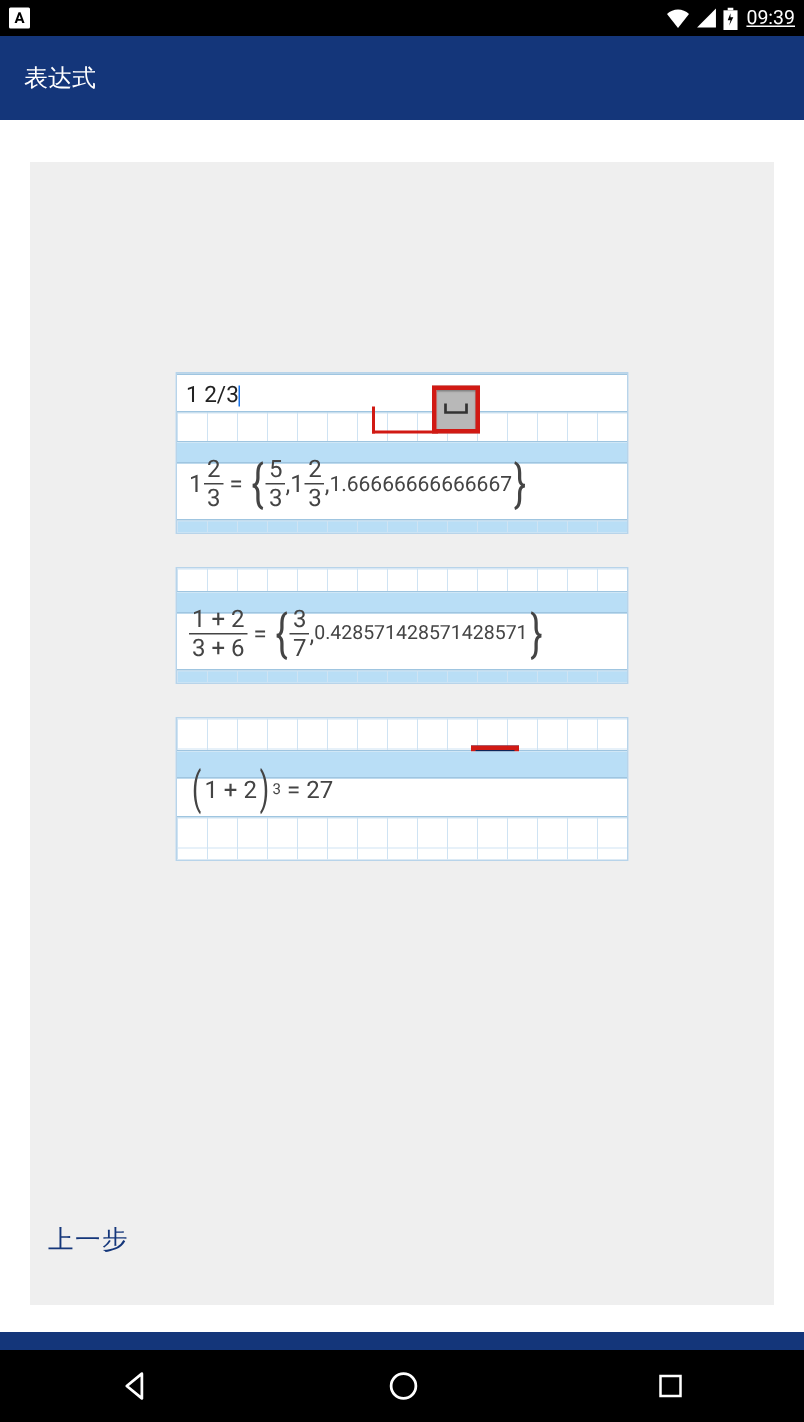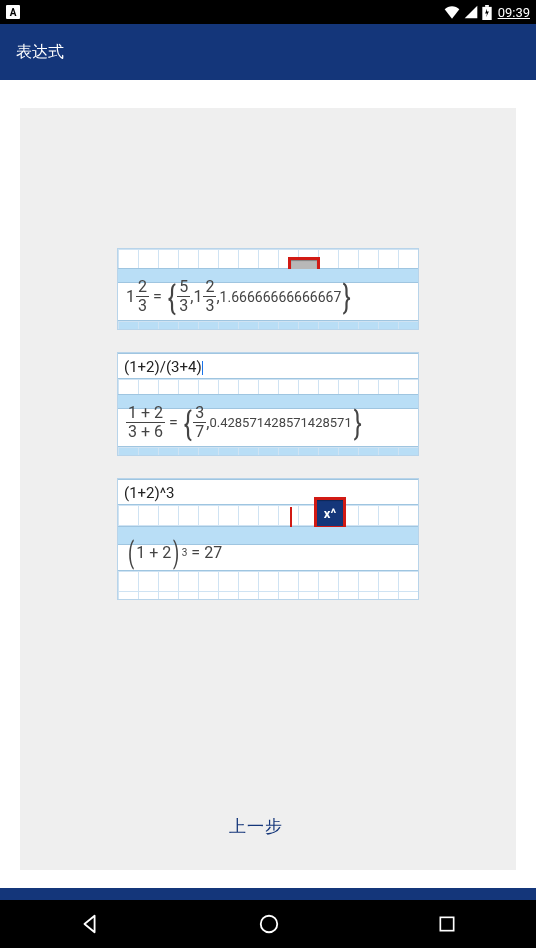--- a/index.html
+++ b/index.html
@@ -55,21 +55,21 @@
   .example1 .conn-v { top:22px; left:130px; width:2px; height:18px; }
 
   .example3 .key-badge { top:18px; left:196px; }
   .example3 .conn-h { top:48px; left:172px; width:28px; height:2px; }
   .example3 .conn-v { top:28px; left:172px; width:2px; height:22px; }
 
   .sup { font-size:10px; vertical-align:super; }
   .eqspace { margin: 0 4px; }
 
   
-  .footer { padding: 18px 24px 24px 0; display:flex; justify-content:center; gap:16px; }
+  .footer { padding: 18px 24px 24px 0; display:flex; justify-content:flex-start; gap:16px; }
   .footer button { background:none; border:none; color:#14367a; font-size:17px; font-weight:500; letter-spacing:1px; cursor:pointer; padding:8px 12px; }
 
   
   .nav-bar { height:48px; background:#000000; display:flex; align-items:center; justify-content:space-around; }
   .nav-bar svg { display:block; }
 
   .bottom-blue { height:12px; background:#14367a; }
 </style>
 </head>
 <body>
@@ -96,20 +96,23 @@
 
 <div class="app-bar">
   <span>表达式</span>
 </div>
 
 <div class="content-wrap">
   <div class="panel">
     <div class="examples">
 
       <div class="example example1">
+        <div class="input-row" style="border-top:1px solid #9fc5e0;">
+          <span>1 2/3</span><span class="cursor"></span>
+        </div>
         <div class="key-badge">
           <svg width="16" height="10" viewBox="0 0 16 10">
               <path d="M1 1 L1 7 L15 7 L15 1" stroke="#333" stroke-width="1.8" fill="none"></path>
             </svg>
         </div>
         <div class="connector conn-h"></div>
         <div class="connector conn-v"></div>
         <div class="grid-bg strip" style="height:20px;"></div>
         <div class="result-row grid-bg" style="padding-top:10px;">
           <div class="hl"></div>
@@ -140,23 +143,20 @@
               </span>
             <span>, </span>
             <span style="font-size:14px;">1.66666666666667</span>
             <span class="brace">}</span>
           </div>
         </div>
         <div class="grid-bg" style="height:8px; background-color:#b9def6;"></div>
       </div>
 
       <div class="example">
-        <div class="input-row" style="border-top:1px solid #9fc5e0;">
-          <span>(1+2)/(3+4)</span><span class="cursor"></span>
-        </div>
         <div class="grid-bg" style="height:16px; border-bottom:1px solid #9fc5e0;"></div>
         <div class="result-row grid-bg" style="padding-top:10px;">
           <div class="hl"></div>
           <div class="result-inner">
             <span class="mfrac">
                 <span class="num">1 + 2</span>
                 <span class="bar"></span>
                 <span class="den">3 + 6</span>
               </span>
             <span class="eqspace">=</span>
@@ -168,23 +168,20 @@
               </span>
             <span>, </span>
             <span style="font-size:13px;">0.428571428571428571</span>
             <span class="brace">}</span>
           </div>
         </div>
         <div class="grid-bg" style="height:8px; background-color:#b9def6;"></div>
       </div>
 
       <div class="example example3">
-        <div class="input-row" style="border-top:1px solid #9fc5e0;">
-          <span>(1+2)^3</span>
-        </div>
         <div class="key-badge blue">x^</div>
         <div class="connector conn-h"></div>
         <div class="connector conn-v"></div>
         <div class="grid-bg" style="height:22px; border-bottom:1px solid #9fc5e0;"></div>
         <div class="result-row grid-bg" style="padding-top:14px;">
           <div class="hl" style="height:18px;"></div>
           <div class="result-inner">
             <span class="paren">(</span>
               <span>1 + 2</span>
               <span class="paren">)</span>

